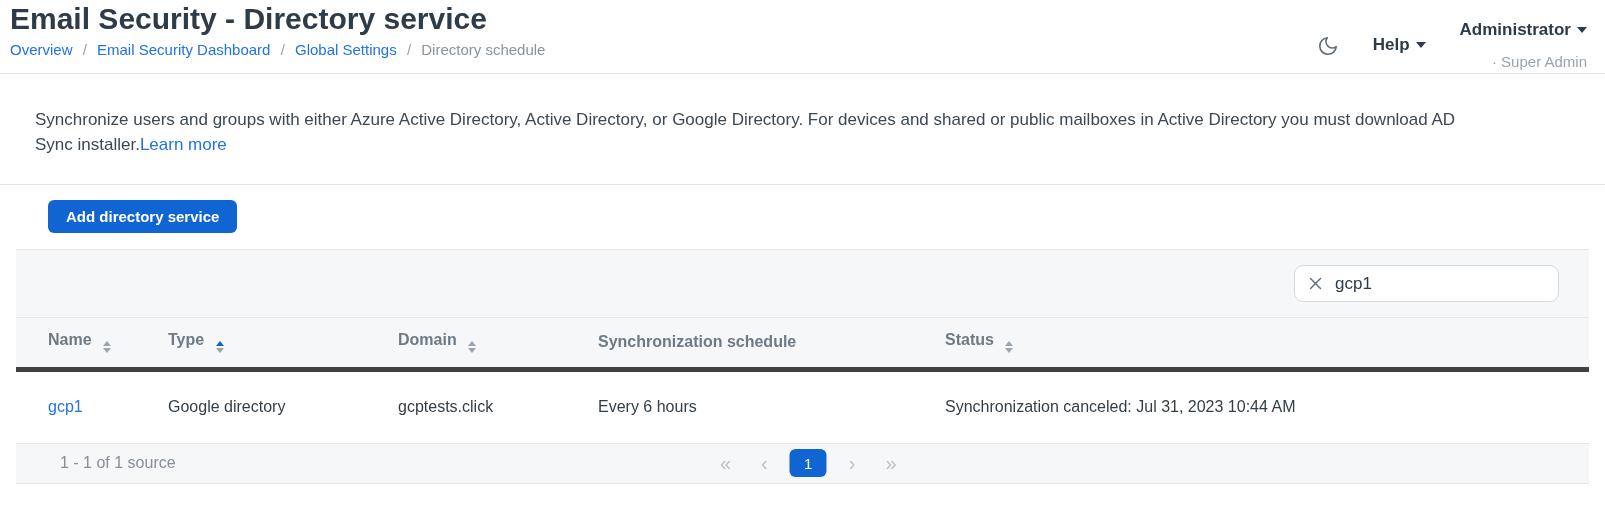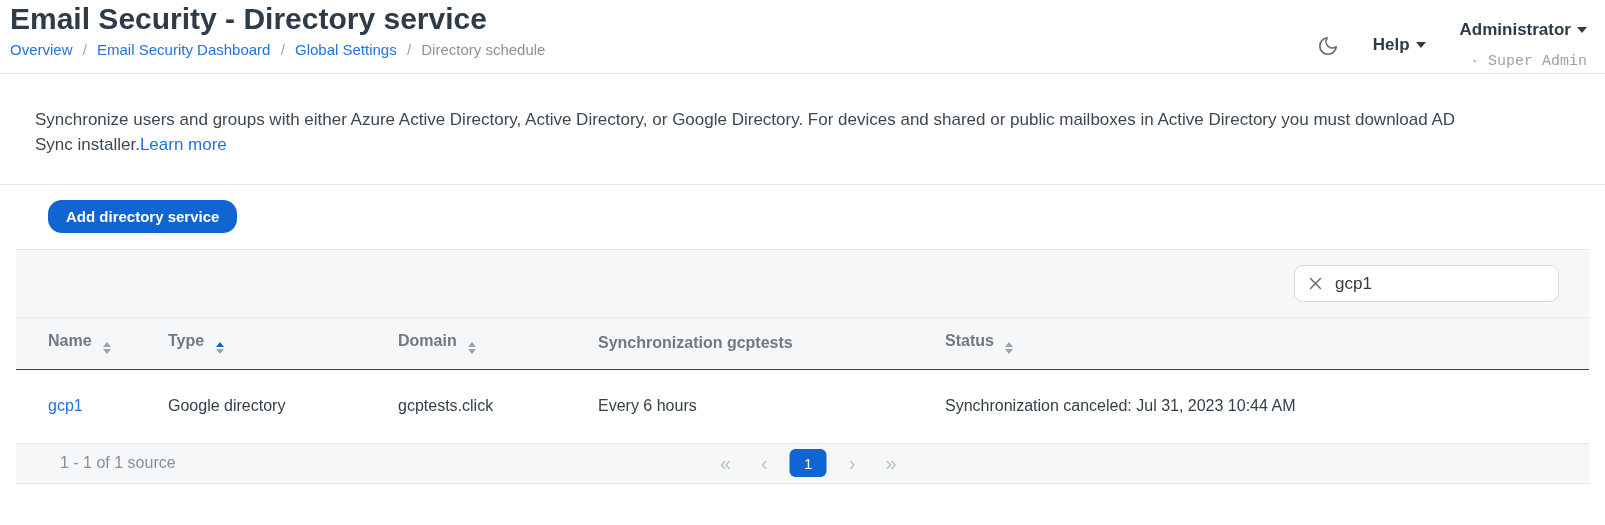--- a/index.html
+++ b/index.html
@@ -59,21 +59,20 @@
     border-top: 6px solid #2e3b48;
     margin-left: 6px;
     vertical-align: 2px;
   }
   .user-block { text-align: right; }
   .user-sub {
     margin-top: 13px;
     font-size: 15px;
     font-weight: 400;
     color: #9aa3ac;
-    font-family: Liberation Mono, monospace;
   }
 
   
   .intro {
     padding: 33px 28px 27px 35px;
     border-bottom: 1px solid #e3e7ec;
   }
   .intro p {
     font-size: 17px;
     line-height: 25px;
@@ -89,21 +88,21 @@
   
   .actions {
     padding: 15px 0 16px 48px;
     display: flex;
     gap: 17px;
   }
   .btn-primary {
     background: #1065d2;
     color: #ffffff;
     border: none;
-    border-radius: 14px;
+    border-radius: 6px;
     font-family: "Liberation Sans", sans-serif;
     font-size: 15px;
     font-weight: 700;
     padding: 8px 18px;
     cursor: pointer;
   }
 
   
   .panel { margin: 0 16px; }
 
@@ -144,21 +143,21 @@
     border-collapse: collapse;
     table-layout: fixed;
   }
   thead th {
     background: #f5f7f9;
     height: 51px;
     text-align: left;
     font-size: 16px;
     font-weight: 700;
     color: #6e7a84;
-    border-bottom: 1px solid #404040;
+    border-bottom: 5px solid #404040;
     cursor: pointer;
     padding: 0;
   }
   thead th.no-sort { cursor: default; }
   th:first-child, td:first-child { padding-left: 32px; }
   tbody td {
     height: 74px;
     font-size: 16px;
     color: #333f48;
     background: #ffffff;
@@ -309,21 +308,21 @@
             </span>
         </th>
         <th>
           <span>Domain</span>
           <span class="sort">
               <i class="tri-up"></i>
               <i class="tri-down"></i>
             </span>
         </th>
         <th class="no-sort">
-          <span>Synchronization gcptests</span>
+          <span>Synchronization schedule</span>
         </th>
         <th>
           <span>Status</span>
           <span class="sort">
               <i class="tri-up"></i>
               <i class="tri-down"></i>
             </span>
         </th>
       </tr>
     </thead>

